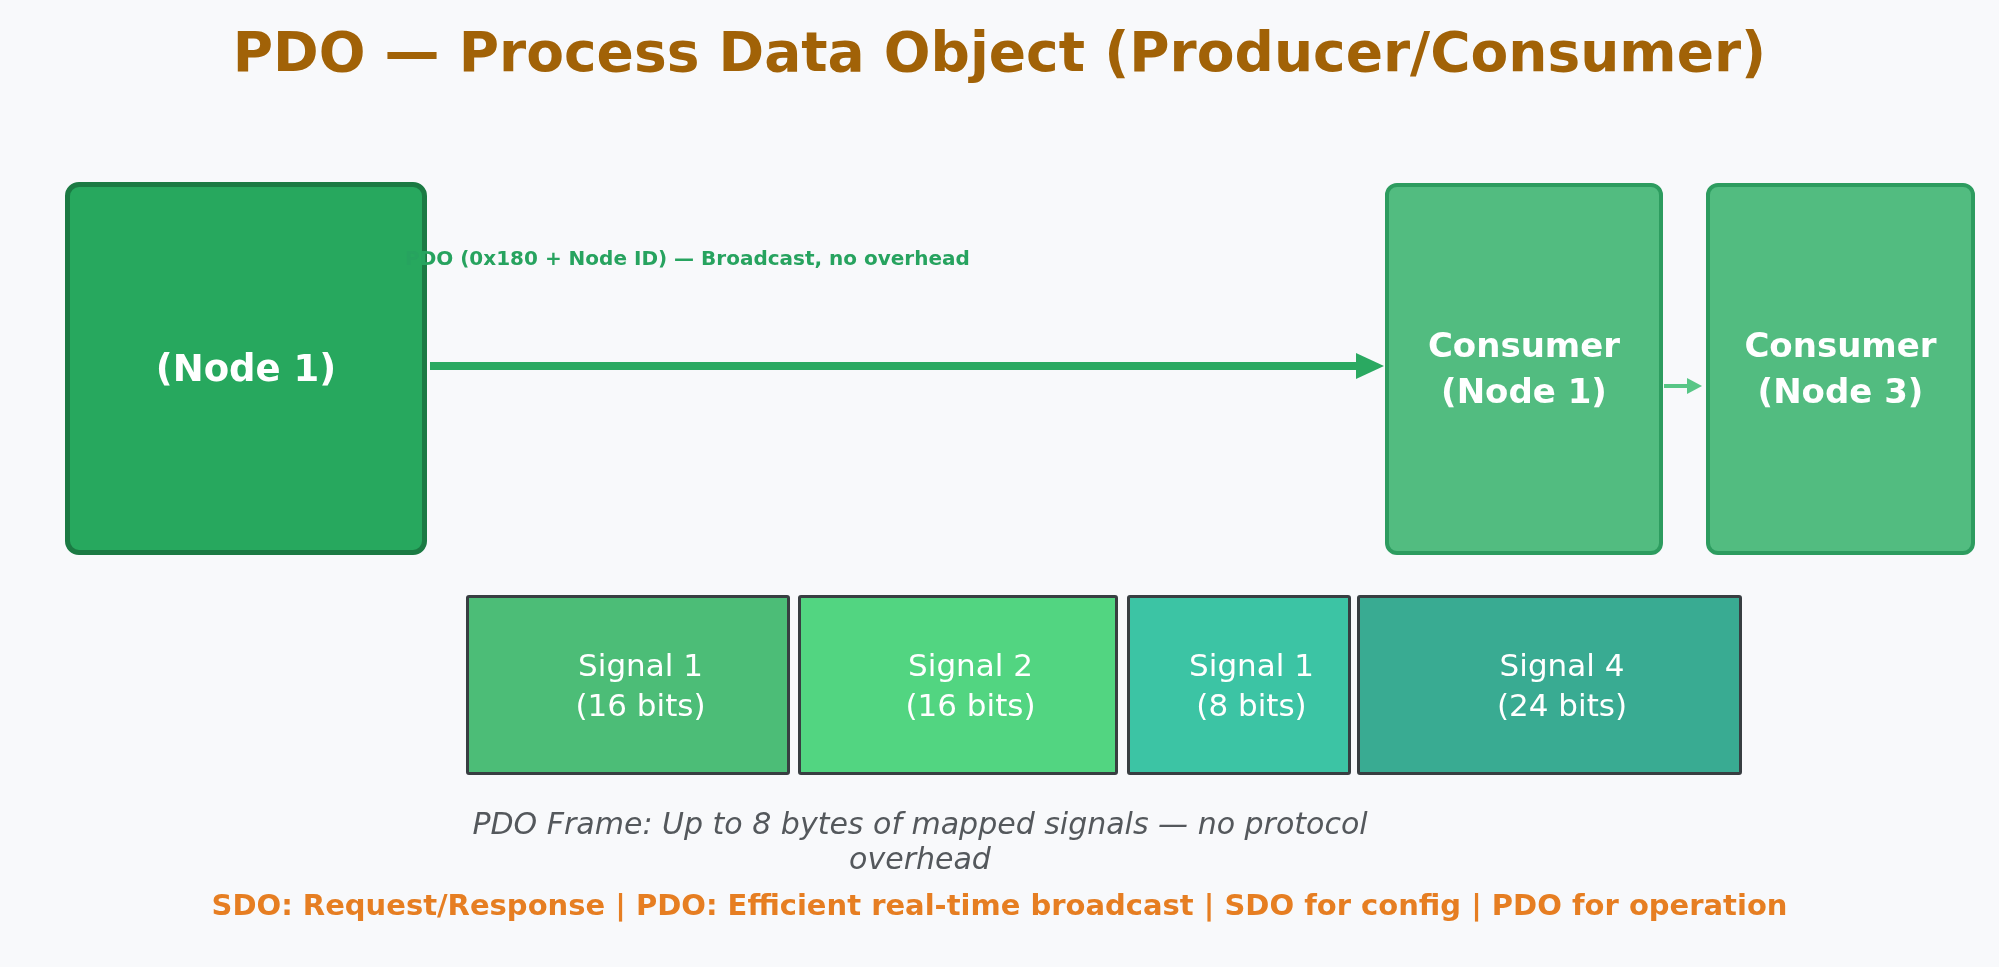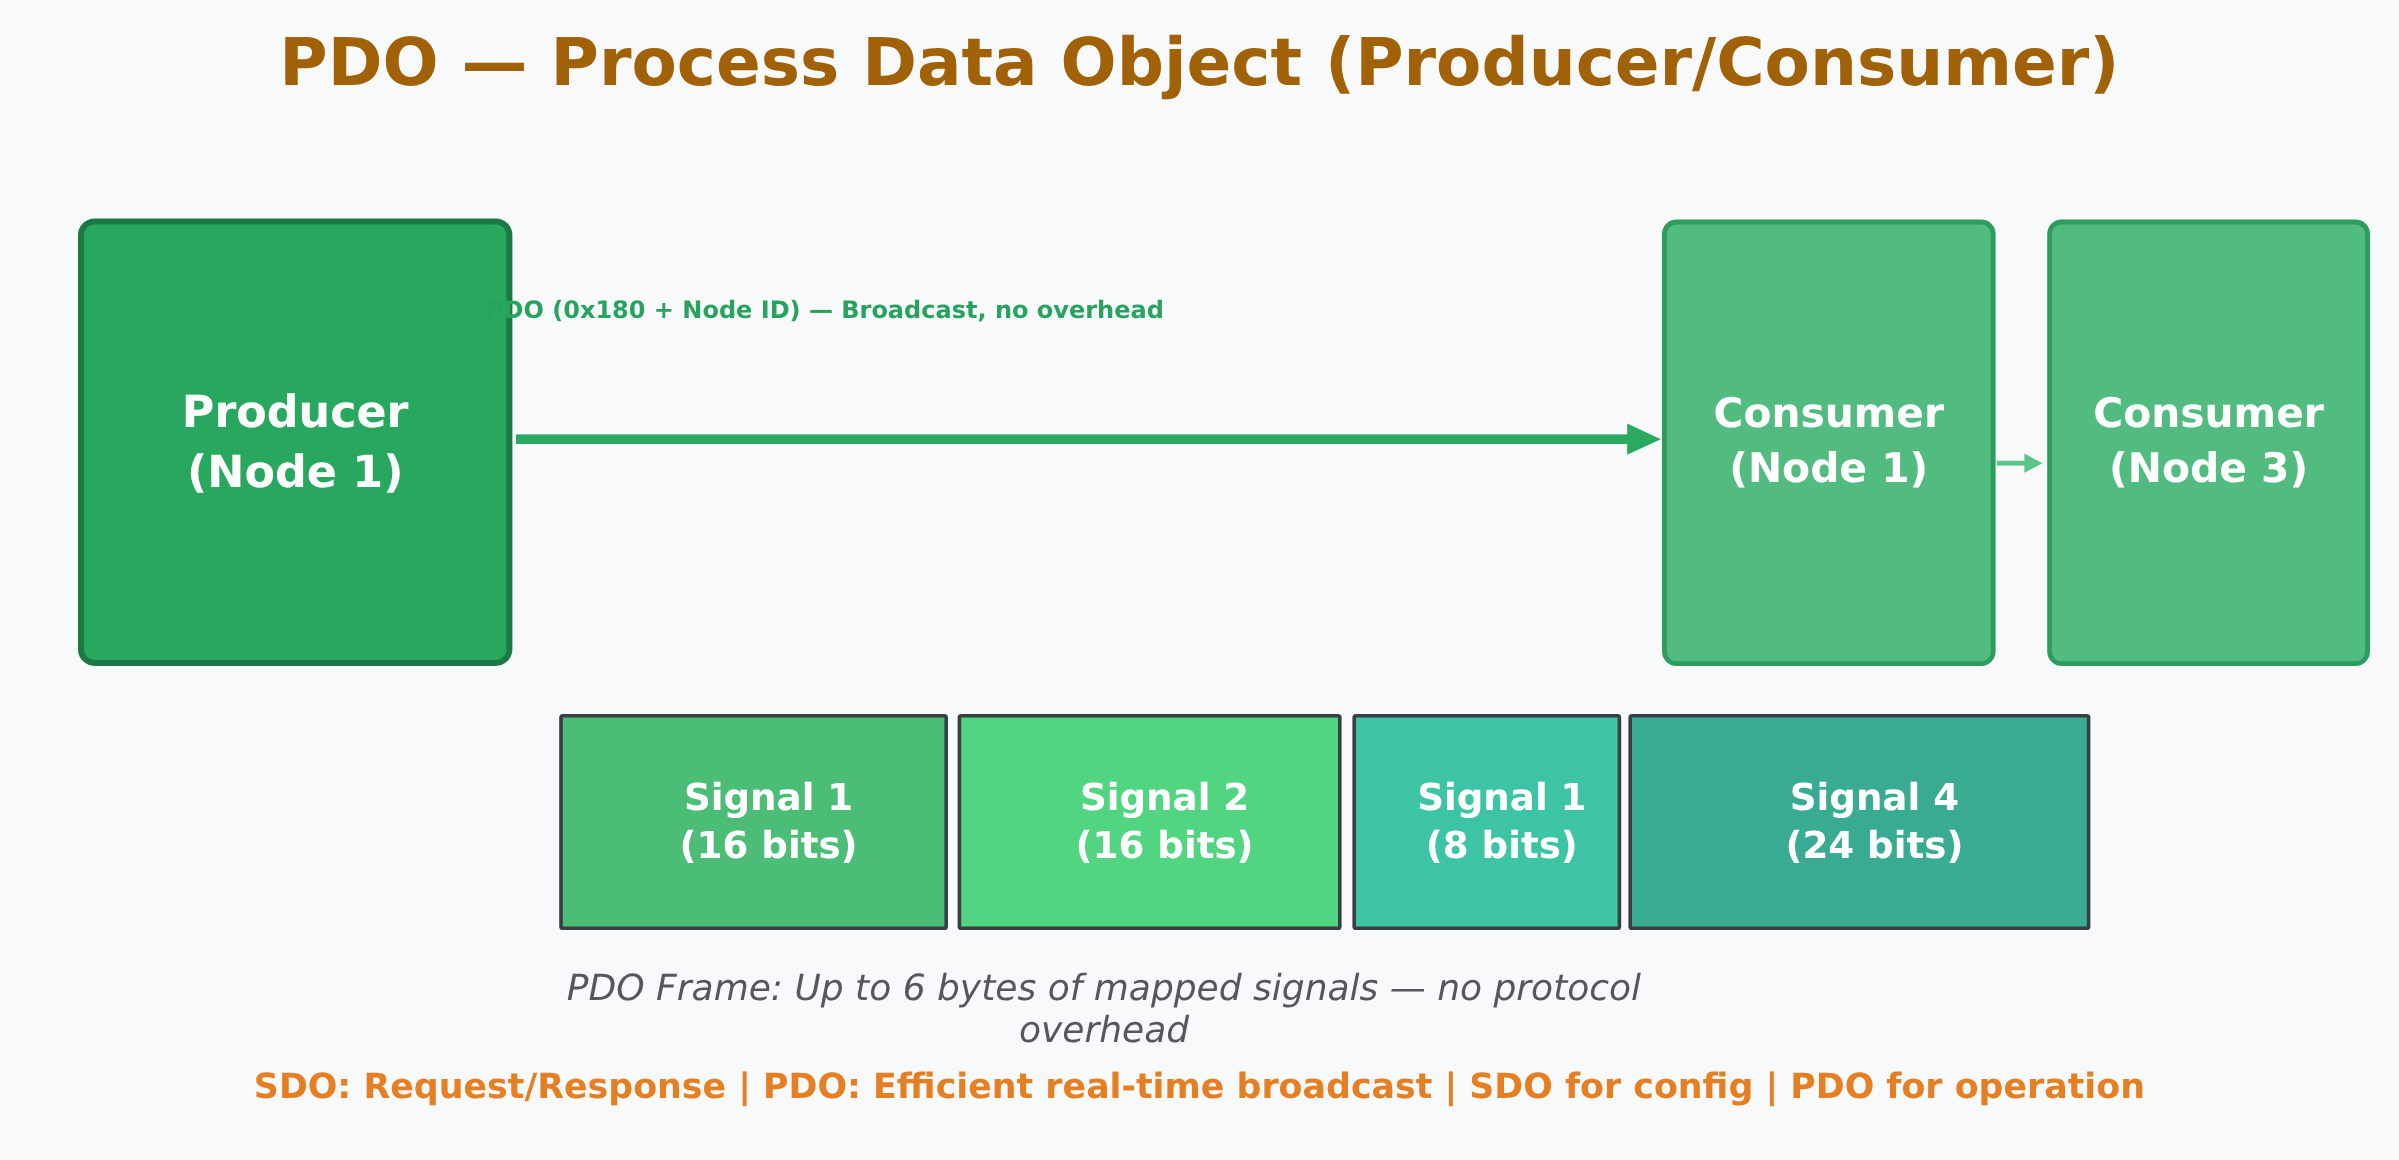--- a/index.html
+++ b/index.html
@@ -91,21 +91,21 @@
   }
   .signal-box {
     position: absolute;
     top: 595px;
     height: 180px;
     display: flex;
     align-items: center;
     justify-content: center;
     text-align: center;
     color: #ffffff;
-    font-weight: bold;
+    font-weight: normal;
     font-size: 31px;
     line-height: 1.3;
     border: 3px solid #383e41;
     border-radius: 3px;
     box-sizing: border-box;
     padding-left: 25px;
   }
   .signal-1 { left: 466px;  width: 324px; }
   .signal-2 { left: 798px;  width: 320px; }
   .signal-3 { left: 1127px; width: 224px; }
@@ -131,21 +131,20 @@
 </style>
 </head>
 <body>
 
 <div id="stage">
 
   <div class="title">PDO — Process Data Object (Producer/Consumer)</div>
 
   <div class="node-box producer-box">
     <div>
-      <div>Producer</div>
       <div>(Node 1)</div>
     </div>
   </div>
 
   <div class="arrow-label">PDO (0x180 + Node ID) — Broadcast, no overhead</div>
   <div class="main-arrow-line"></div>
   <div class="main-arrow-head"></div>
 
   <div class="node-box consumer-box consumer-1">
     <div>
@@ -182,17 +181,17 @@
       <div>(8 bits)</div>
     </div>
   </div>
   <div class="signal-box signal-4" style="background-color: rgb(57, 171, 146);">
     <div>
       <div>Signal 4</div>
       <div>(24 bits)</div>
     </div>
   </div>
 
-  <div class="frame-caption">PDO Frame: Up to 6 bytes of mapped signals — no protocol overhead</div>
+  <div class="frame-caption">PDO Frame: Up to 8 bytes of mapped signals — no protocol overhead</div>
 
   <div class="footer-note">SDO: Request/Response  |  PDO: Efficient real-time broadcast  |  SDO for config  |  PDO for operation</div>
 
 </div>
 
 </body></html>

